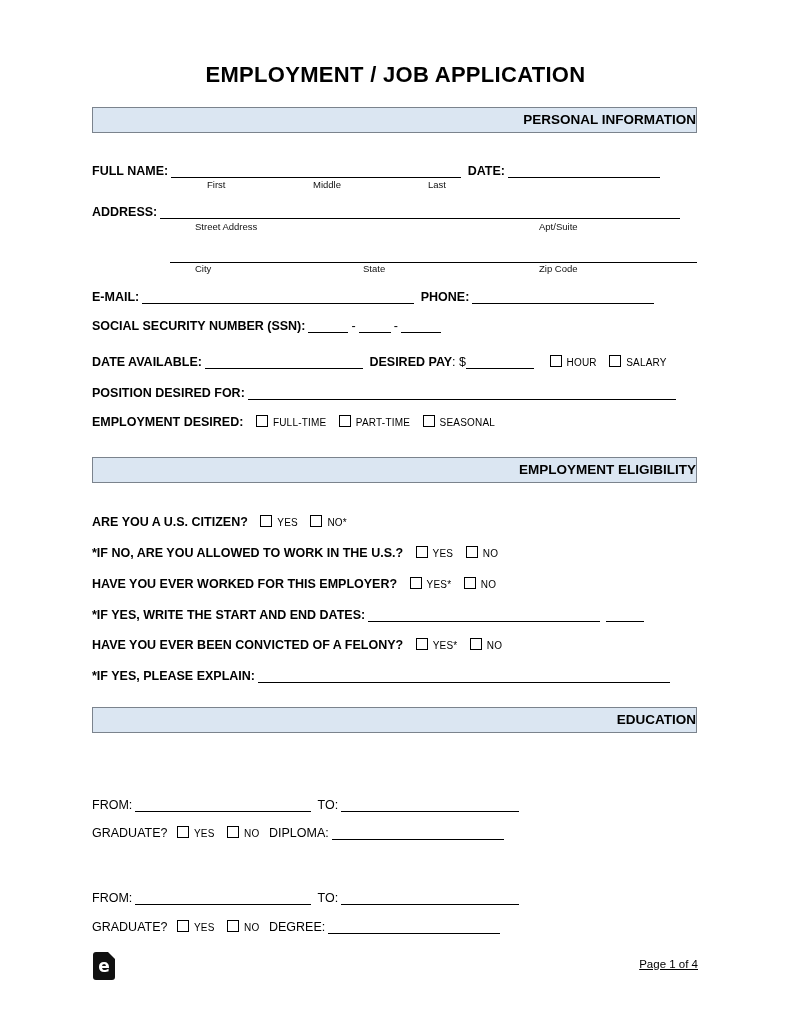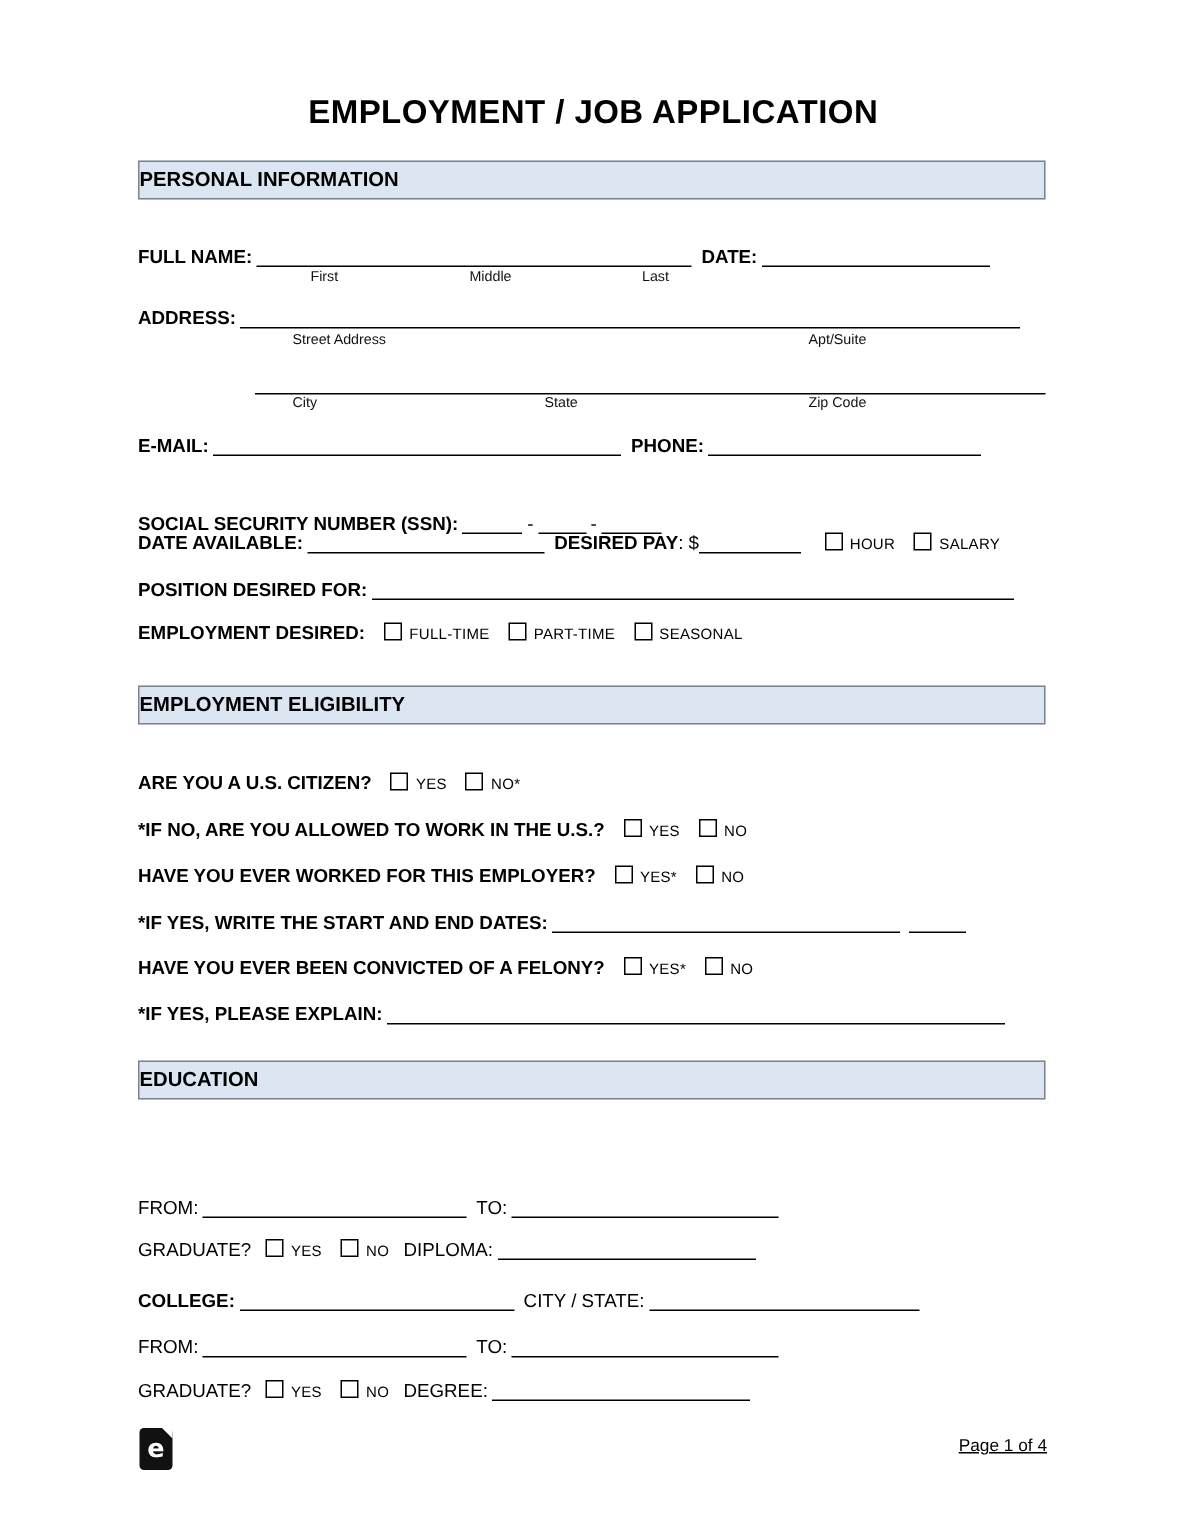--- a/index.html
+++ b/index.html
@@ -1,21 +1,21 @@
 <!DOCTYPE html>
 <html><head>
 <meta charset="utf-8">
 <style>
   html,body{margin:0;padding:0;background:#ffffff;}
   body{width:791px;height:1024px;position:relative;font-family:"Liberation Sans","DejaVu Sans",sans-serif;color:#000;}
   .page{position:absolute;inset:0;background:#fff;}
   .row{position:absolute;left:92px;width:606px;white-space:nowrap;font-size:12.5px;line-height:16px;}
   .b{font-weight:bold;}
   .title{position:absolute;left:0;width:791px;text-align:center;font-size:22px;font-weight:bold;letter-spacing:.3px;}
-  .bar{position:absolute;left:92px;width:603px;height:24px;background:#dbe6f2;border:1.5px solid #7b838d;text-align:left;font-weight:bold;font-size:13.5px;line-height:24px;}
+  .bar{position:absolute;left:92px;width:603px;height:24px;background:#dbe6f2;border:1.5px solid #7b838d;text-align:right;font-weight:bold;font-size:13.5px;line-height:24px;}
   .line{display:inline-block;border-bottom:1.2px solid #000;height:14px;vertical-align:-3px;margin:0 3px;}
   .cap{position:absolute;font-size:9.5px;color:#111;margin-left:23px;}
   .opt{font-size:10px;margin-left:9px;letter-spacing:.2px;margin-top:40px;}
   .cb{display:inline-block;width:10px;height:10px;border:1.2px solid #000;margin-right:5px;vertical-align:-1px;background:#fff;}
   .reg{font-weight:normal;}
   .hr{position:absolute;border-bottom:1.2px solid #000;height:0;}
   .footer-page{position:absolute;right:93px;font-size:11.5px;text-decoration:underline;}
   .logo{position:absolute;left:93px;top:952px;width:22px;height:28px;background:#111;border-radius:3px;text-align:center;}
   .logo .e{color:#fff;font-weight:bold;font-size:17px;line-height:28px;font-family:"DejaVu Sans",sans-serif;}
   .logo .fold{position:absolute;top:0;right:0;width:0;height:0;border-top:7px solid #fff;border-left:7px solid transparent;}
@@ -46,21 +46,21 @@
   <div class="hr" style="left:170px;top:262px;width:527px"></div>
   <span class="cap" style="left:172px;top:263px">City</span>
   <span class="cap" style="left:340px;top:263px">State</span>
   <span class="cap" style="left:516px;top:263px">Zip Code</span>
 
   <div class="row" style="top:289px">
     <span class="b">E-MAIL:</span><span class="line" style="width:272px"></span>
     <span class="b">PHONE:</span><span class="line" style="width:182px"></span>
   </div>
 
-  <div class="row" style="top:341px">
+  <div class="row" style="top:318px">
     <span class="b">SOCIAL SECURITY NUMBER (SSN):</span><span class="line" style="width:40px"></span><span class="reg">-</span><span class="line" style="width:32px"></span><span class="reg">-</span><span class="line" style="width:40px"></span>
   </div>
 
   <div class="row" style="top:354px">
     <span class="b">DATE AVAILABLE:</span><span class="line" style="width:158px"></span>
     <span class="b">DESIRED PAY</span><span class="reg">: $</span><span class="line" style="width:68px;margin-left:0"></span>
     <span class="opt"><span class="cb"></span><span>HOUR</span></span>
     <span class="opt"><span class="cb"></span><span>SALARY</span></span>
   </div>
 
@@ -117,24 +117,20 @@
     <span class="reg">TO:</span><span class="line" style="width:178px"></span>
   </div>
 
   <div class="row" style="top:825px">
     <span class="reg">GRADUATE?</span>
     <span class="opt" style="margin-left:6px"><span class="cb"></span><span>YES</span></span>
     <span class="opt"><span class="cb"></span><span>NO</span></span>
     <span class="reg" style="margin-left:6px">DIPLOMA:</span><span class="line" style="width:172px"></span>
   </div>
 
-  <div class="row" style="top:859px">
-    <span class="b">COLLEGE:</span><span class="line" style="width:183px"></span>
-    <span class="reg">CITY / STATE:</span><span class="line" style="width:180px"></span>
-  </div>
 
   <div class="row" style="top:890px">
     <span class="reg">FROM:</span><span class="line" style="width:176px"></span>
     <span class="reg">TO:</span><span class="line" style="width:178px"></span>
   </div>
 
   <div class="row" style="top:919px">
     <span class="reg">GRADUATE?</span>
     <span class="opt" style="margin-left:6px"><span class="cb"></span><span>YES</span></span>
     <span class="opt"><span class="cb"></span><span>NO</span></span>

